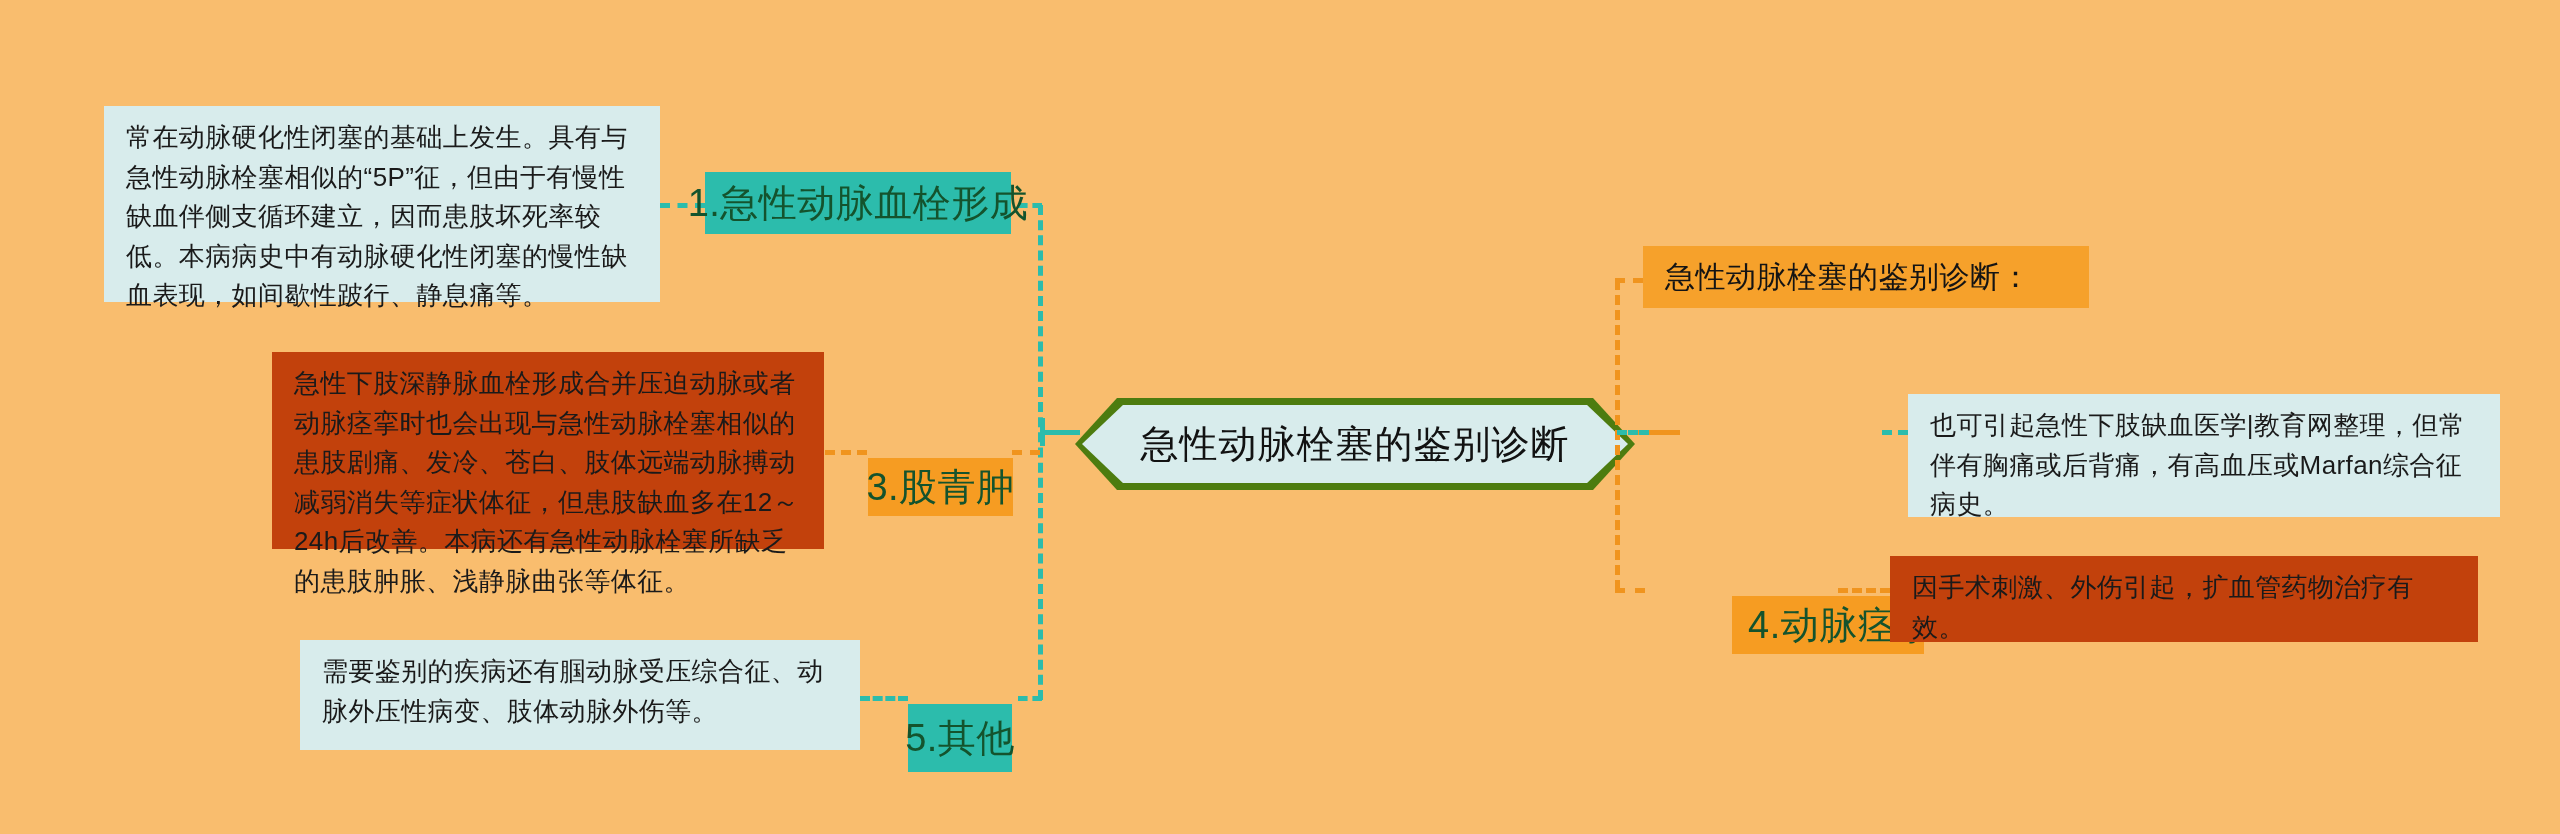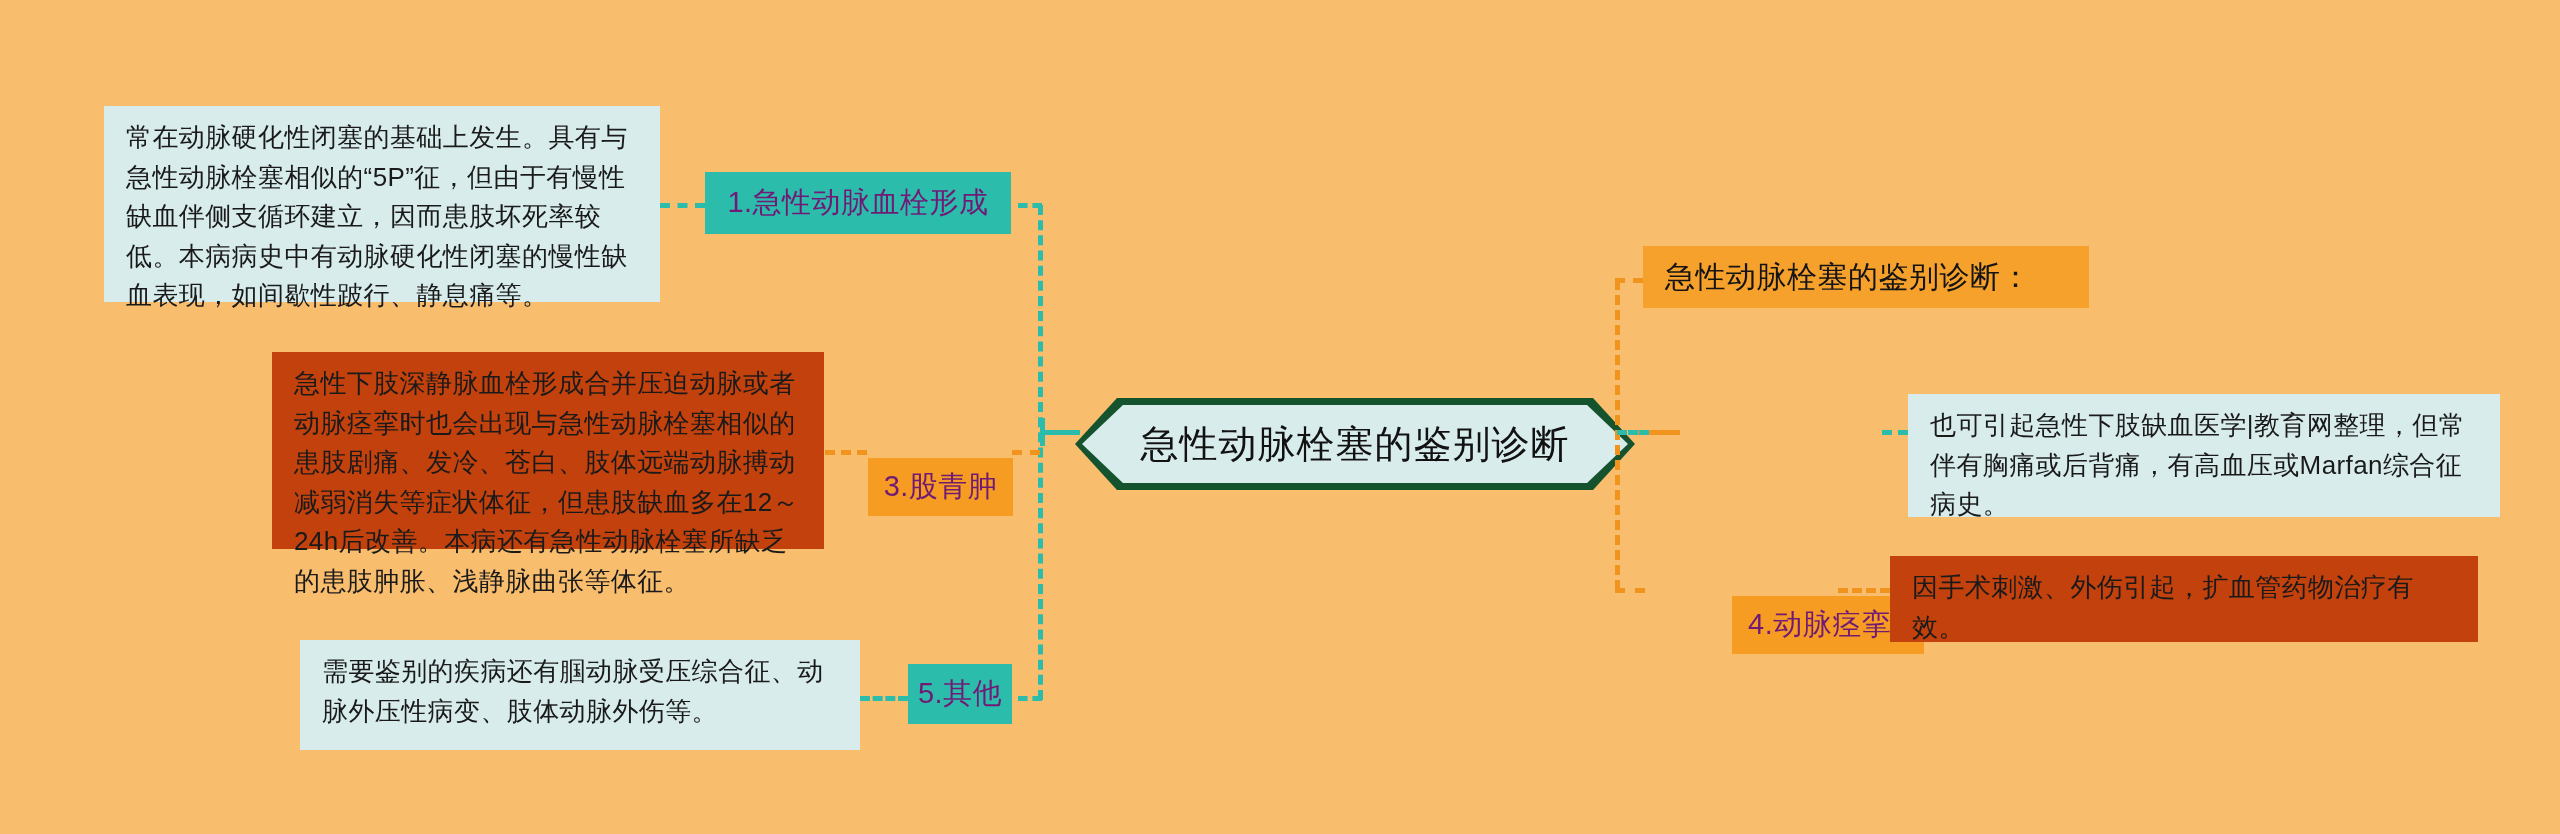--- a/index.html
+++ b/index.html
@@ -35,23 +35,23 @@
   }
   .note.cyan   { background: #D8ECEC; }
   .note.cream  { background: #c2410c; }
 
   
   .chip {
     position: absolute;
     box-sizing: border-box;
     display: flex;
     align-items: center;
-    font-size: 29px;
+    font-size: 38px;
     letter-spacing: 0.5px;
-    color: #701a75;
+    color: #14532d;
     padding: 0 16px;
     white-space: nowrap;
   }
   .chip.teal   { background: #2CBCAC; }
   .chip.orange { background: #F69C22; margin-top: 36px; }
 
   
   .banner {
     position: absolute;
     box-sizing: border-box;
@@ -69,21 +69,21 @@
   #center-node {
     position: absolute;
     left: 1075px;
     top: 378px;
     width: 560px;
     height: 112px;
   }
   #center-node .hexwrap {
     position: absolute;
     inset: 0;
-    background: #14532d;
+    background: #4d7c0f;
     -webkit-clip-path: polygon(0% 50%, 7.5% 0%, 92.5% 0%, 100% 50%, 92.5% 100%, 7.5% 100%);
     clip-path: polygon(0% 50%, 7.5% 0%, 92.5% 0%, 100% 50%, 92.5% 100%, 7.5% 100%);
     margin-top: 20px;
   }
   #center-node .hexinner {
     position: absolute;
     left: 7px; top: 7px; right: 7px; bottom: 7px;
     background: #D8ECEC;
     -webkit-clip-path: polygon(0% 50%, 7.5% 0%, 92.5% 0%, 100% 50%, 92.5% 100%, 7.5% 100%);
     clip-path: polygon(0% 50%, 7.5% 0%, 92.5% 0%, 100% 50%, 92.5% 100%, 7.5% 100%);
@@ -152,21 +152,21 @@
   <div class="note cyan" style="left:104px; top:106px; width:556px; height:196px;">常在动脉硬化性闭塞的基础上发生。具有与急性动脉栓塞相似的“5P”征，但由于有慢性缺血伴侧支循环建立，因而患肢坏死率较低。本病病史中有动脉硬化性闭塞的慢性缺血表现，如间歇性跛行、静息痛等。</div>
 
   <div class="chip teal" style="left:705px; top:172px; width:306px; height:62px; justify-content:center;">1.急性动脉血栓形成</div>
 
   <div class="note cream" style="left:272px; top:352px; width:552px; height:197px;">急性下肢深静脉血栓形成合并压迫动脉或者动脉痉挛时也会出现与急性动脉栓塞相似的患肢剧痛、发冷、苍白、肢体远端动脉搏动减弱消失等症状体征，但患肢缺血多在12～24h后改善。本病还有急性动脉栓塞所缺乏的患肢肿胀、浅静脉曲张等体征。</div>
 
   <div class="chip orange" style="left:868px; top:422px; width:145px; height:58px; justify-content:center;">3.股青肿</div>
 
   <div class="note cyan" style="left:300px; top:640px; width:560px; height:110px;">需要鉴别的疾病还有腘动脉受压综合征、动脉外压性病变、肢体动脉外伤等。</div>
 
-  <div class="chip teal" style="left:908px; top:664px; width:104px; height:60px; justify-content:center;">5.其他</div>
+  <div class="chip teal" style="left:908px; top:704px; width:104px; height:68px; justify-content:center;">5.其他</div>
 
   <div id="center-node">
     <div class="hexwrap">
       <div class="hexinner">
         <span class="hextext">急性动脉栓塞的鉴别诊断</span>
       </div>
     </div>
   </div>
 
   <div class="conn h-solid-orange" style="left:1632px; top:430px; width:48px;"></div>

